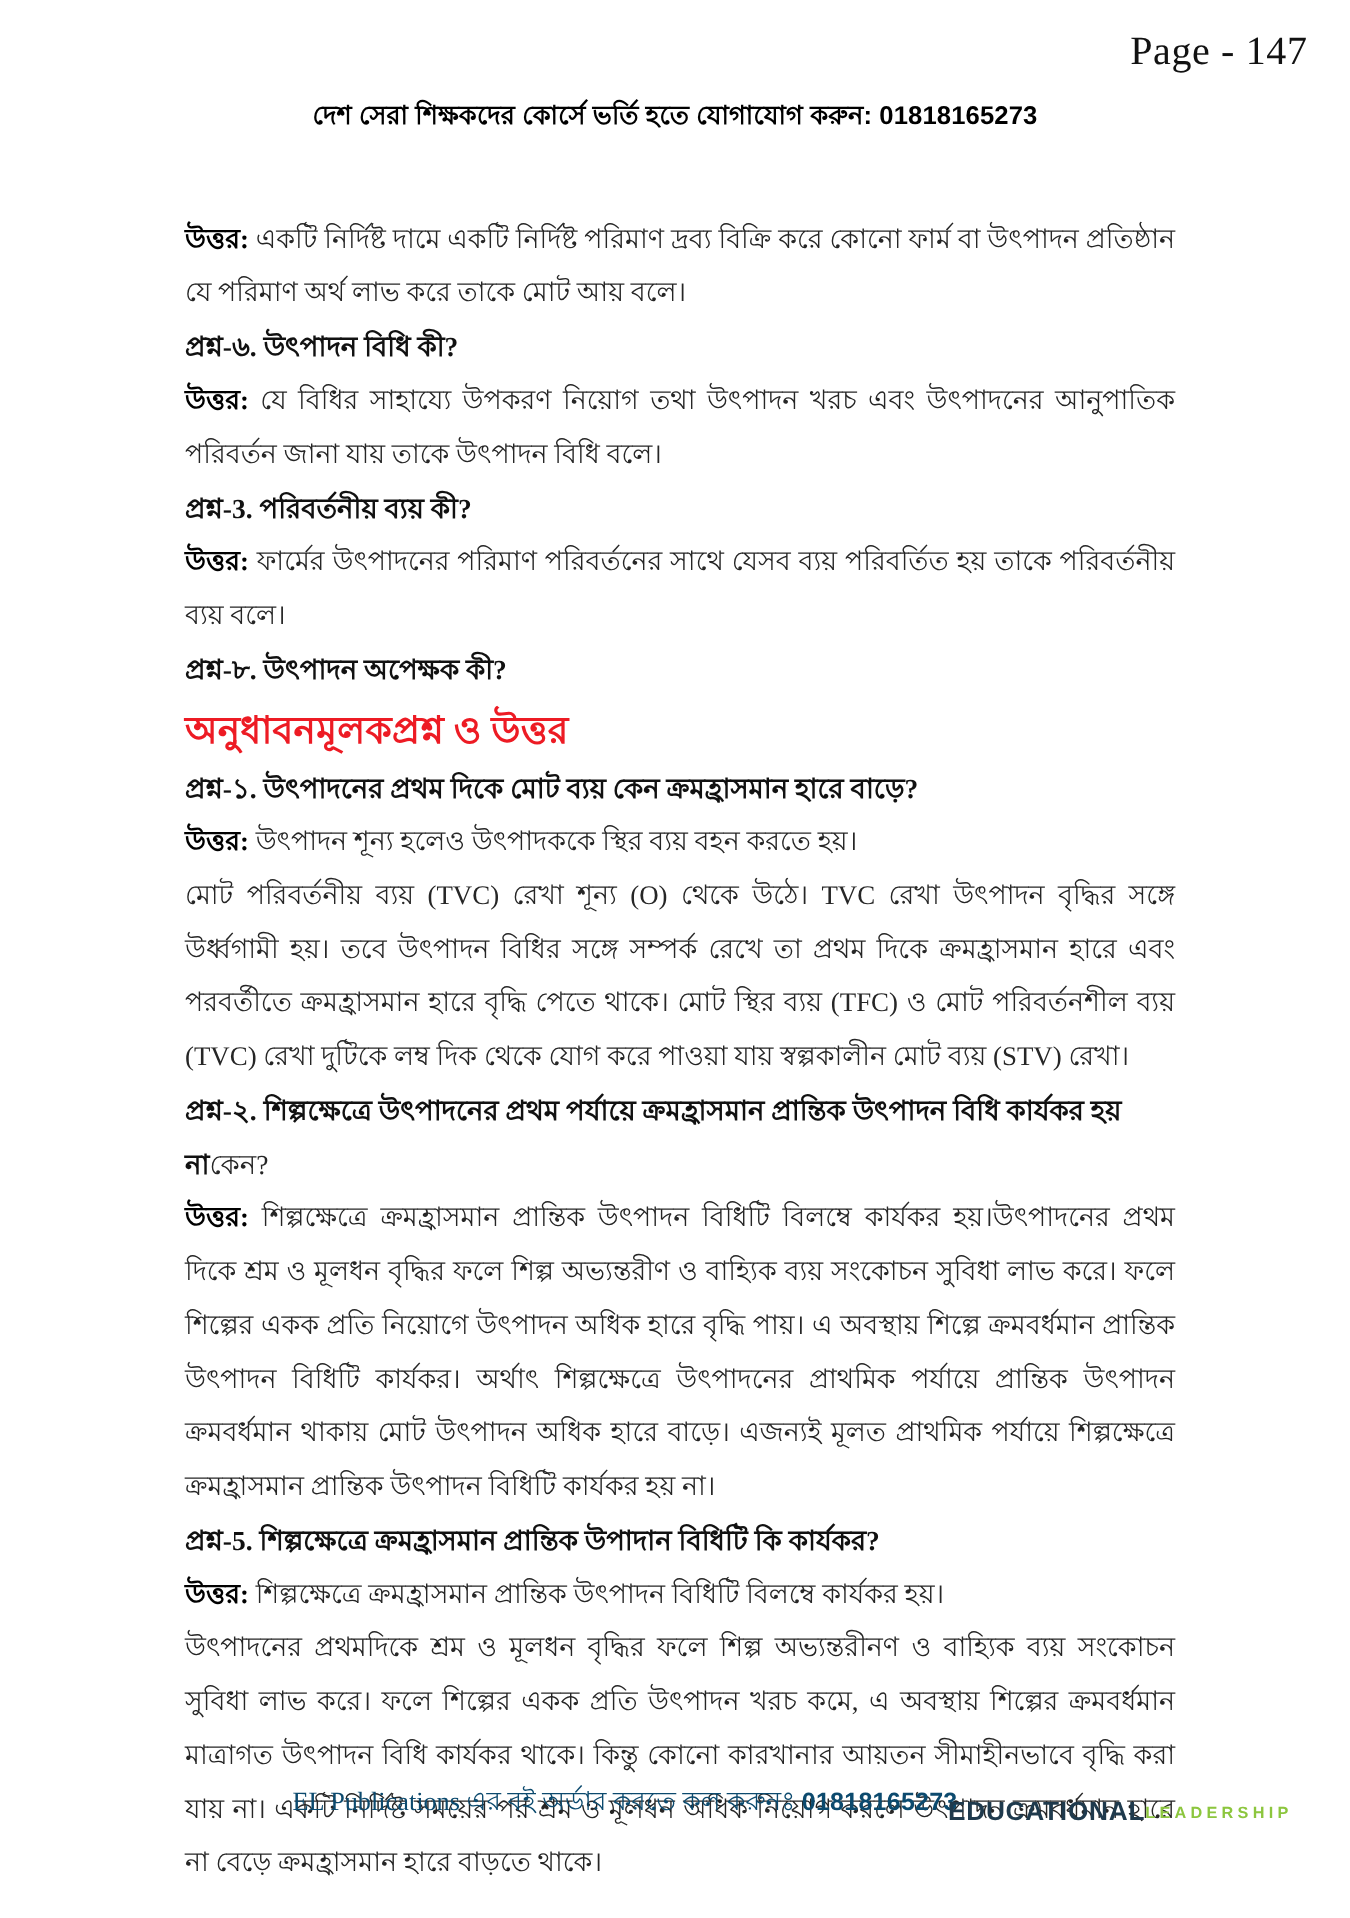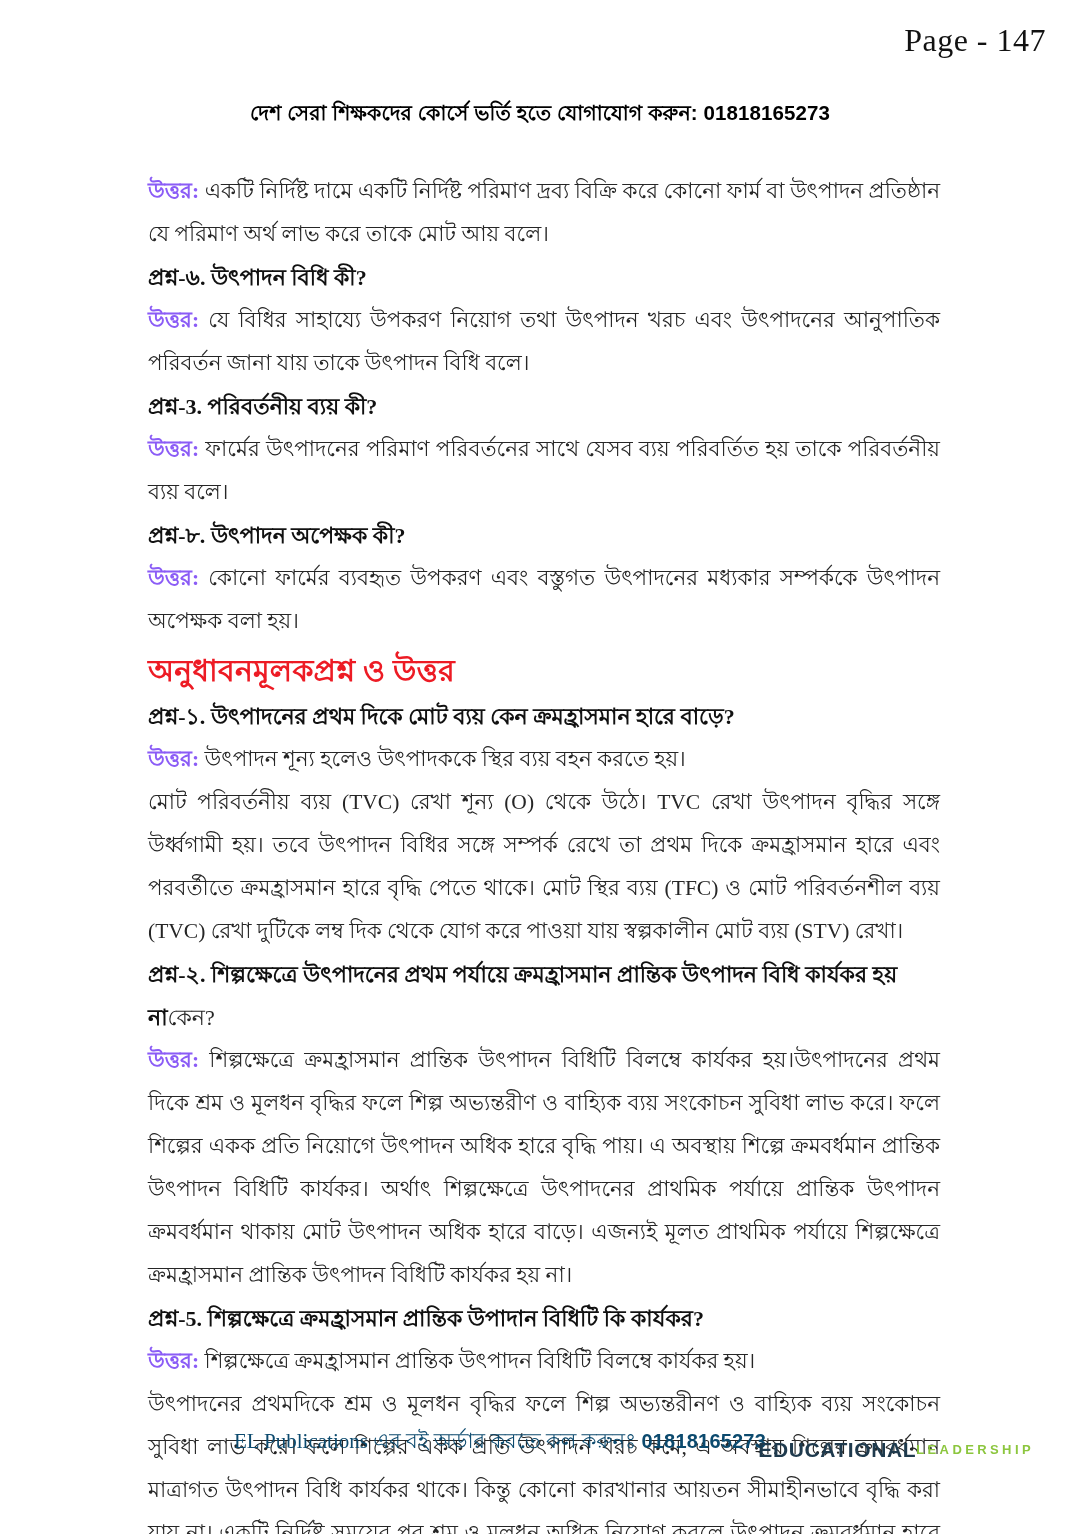--- a/index.html
+++ b/index.html
@@ -31,21 +31,21 @@
     right: 34px;
     font-family: "Liberation Serif", serif;
     font-size: 32px;
     letter-spacing: 0.5px;
     color: #121212;
     white-space: nowrap;
   }
 
   .header-promo {
     position: absolute;
-    top: 98px;
+    top: 77px;
     left: 0;
     right: 0;
     text-align: center;
     font-family: "Liberation Sans", sans-serif;
     font-size: 20.5px;
     font-weight: bold;
     color: #000000;
     letter-spacing: 0.1px;
     white-space: nowrap;
   }
@@ -75,21 +75,21 @@
     margin: 0;
   }
 
   .q-head .tail {
     font-weight: normal;
     color: #262626;
   }
 
   .lead {
     font-weight: bold;
-    color: #8b5cf6;
+    color: #000000;
   }
 
   .section-title {
     text-align: left;
     font-size: 30px;
     line-height: 44px;
     font-weight: bold;
     color: #ED1B24;
     margin: 6px 0 2px 0;
     letter-spacing: 0.2px;
@@ -164,21 +164,20 @@
 
     <p class="para"><span class="lead">উত্তর:</span><span> একটি নির্দিষ্ট দামে একটি নির্দিষ্ট পরিমাণ দ্রব্য বিক্রি করে কোনো ফার্ম বা উৎপাদন প্রতিষ্ঠান যে পরিমাণ অর্থ লাভ করে তাকে মোট আয় বলে।</span></p>
 
     <p class="q-head"><span>প্রশ্ন-৬.</span><span> উৎপাদন বিধি কী?</span></p>
     <p class="para"><span class="lead">উত্তর:</span><span> যে বিধির সাহায্যে উপকরণ নিয়োগ তথা উৎপাদন খরচ এবং উৎপাদনের আনুপাতিক পরিবর্তন জানা যায় তাকে উৎপাদন বিধি বলে।</span></p>
 
     <p class="q-head"><span>প্রশ্ন-3.</span><span> পরিবর্তনীয় ব্যয় কী?</span></p>
     <p class="para"><span class="lead">উত্তর:</span><span> ফার্মের উৎপাদনের পরিমাণ পরিবর্তনের সাথে যেসব ব্যয় পরিবর্তিত হয় তাকে পরিবর্তনীয় ব্যয় বলে।</span></p>
 
     <p class="q-head"><span>প্রশ্ন-৮.</span><span> উৎপাদন অপেক্ষক কী?</span></p>
-    <p class="para"><span class="lead">উত্তর:</span><span> কোনো ফার্মের ব্যবহৃত উপকরণ এবং বস্তুগত উৎপাদনের মধ্যকার সম্পর্ককে উৎপাদন অপেক্ষক বলা হয়।</span></p>
 
     <p class="section-title">অনুধাবনমূলকপ্রশ্ন ও উত্তর</p>
 
     <p class="q-head"><span>প্রশ্ন-১.</span><span> উৎপাদনের প্রথম দিকে মোট ব্যয় কেন ক্রমহ্রাসমান হারে বাড়ে?</span></p>
     <p class="para"><span class="lead">উত্তর:</span><span> উৎপাদন শূন্য হলেও উৎপাদককে স্থির ব্যয় বহন করতে হয়।</span></p>
     <p class="para">মোট পরিবর্তনীয় ব্যয় (TVC) রেখা শূন্য (O) থেকে উঠে। TVC রেখা উৎপাদন বৃদ্ধির সঙ্গে উর্ধ্বগামী হয়। তবে উৎপাদন বিধির সঙ্গে সম্পর্ক রেখে তা প্রথম দিকে ক্রমহ্রাসমান হারে এবং পরবর্তীতে ক্রমহ্রাসমান হারে বৃদ্ধি পেতে থাকে। মোট স্থির ব্যয় (TFC) ও মোট পরিবর্তনশীল ব্যয় (TVC) রেখা দুটিকে লম্ব দিক থেকে যোগ করে পাওয়া যায় স্বল্পকালীন মোট ব্যয় (STV) রেখা।</p>
 
     <p class="q-head"><span>প্রশ্ন-২.</span><span> শিল্পক্ষেত্রে উৎপাদনের প্রথম পর্যায়ে ক্রমহ্রাসমান প্রান্তিক উৎপাদন বিধি কার্যকর হয় না</span><span class="tail">কেন?</span></p>
     <p class="para"><span class="lead">উত্তর:</span><span> শিল্পক্ষেত্রে ক্রমহ্রাসমান প্রান্তিক উৎপাদন বিধিটি বিলম্বে কার্যকর হয়।উৎপাদনের প্রথম দিকে শ্রম ও মূলধন বৃদ্ধির ফলে শিল্প অভ্যন্তরীণ ও বাহ্যিক ব্যয় সংকোচন সুবিধা লাভ করে। ফলে শিল্পের একক প্রতি নিয়োগে উৎপাদন অধিক হারে বৃদ্ধি পায়। এ অবস্থায় শিল্পে ক্রমবর্ধমান প্রান্তিক উৎপাদন বিধিটি কার্যকর। অর্থাৎ শিল্পক্ষেত্রে উৎপাদনের প্রাথমিক পর্যায়ে প্রান্তিক উৎপাদন ক্রমবর্ধমান থাকায় মোট উৎপাদন অধিক হারে বাড়ে। এজন্যই মূলত প্রাথমিক পর্যায়ে শিল্পক্ষেত্রে ক্রমহ্রাসমান প্রান্তিক উৎপাদন বিধিটি কার্যকর হয় না।</span></p>
 

